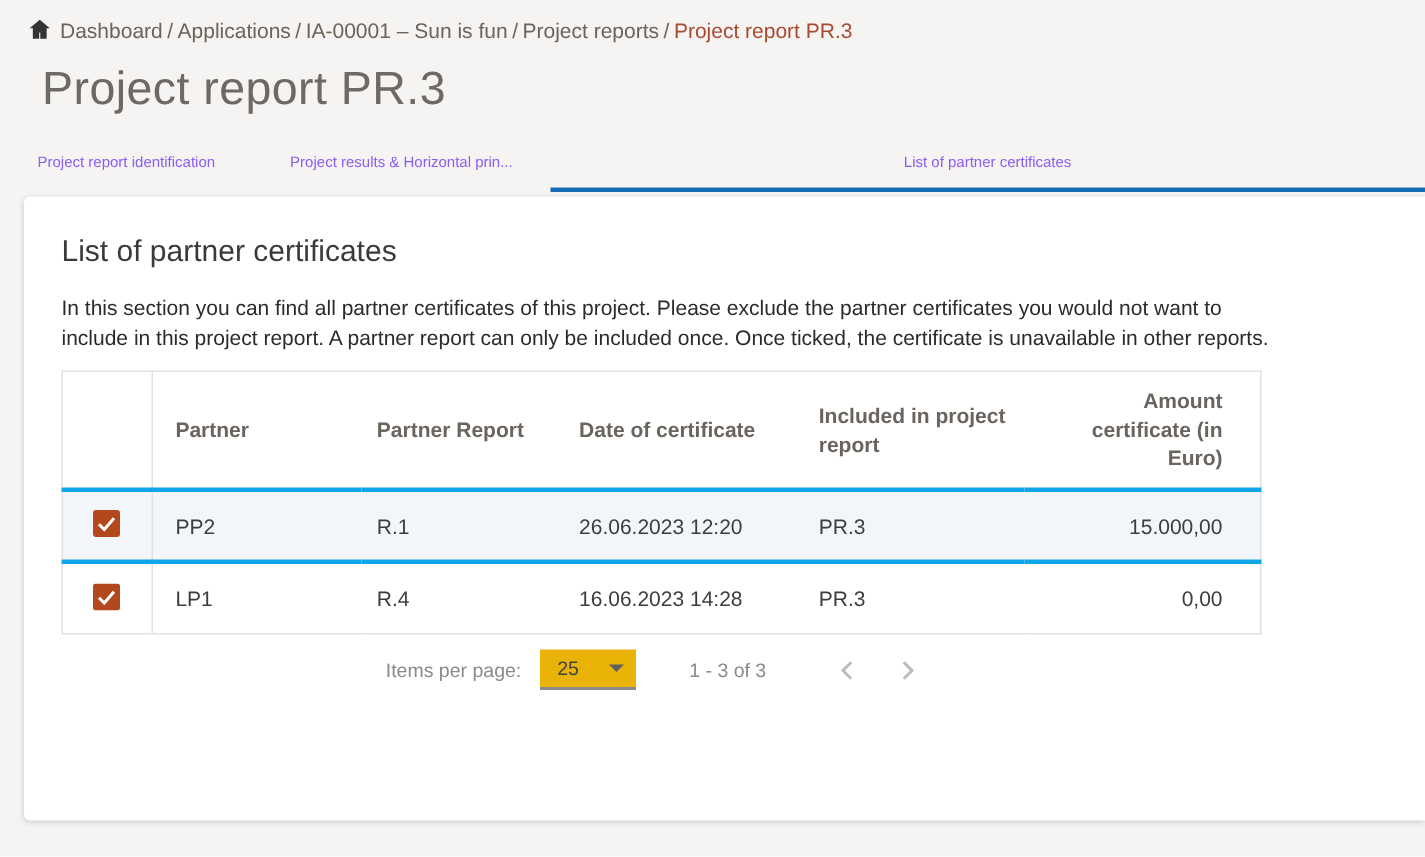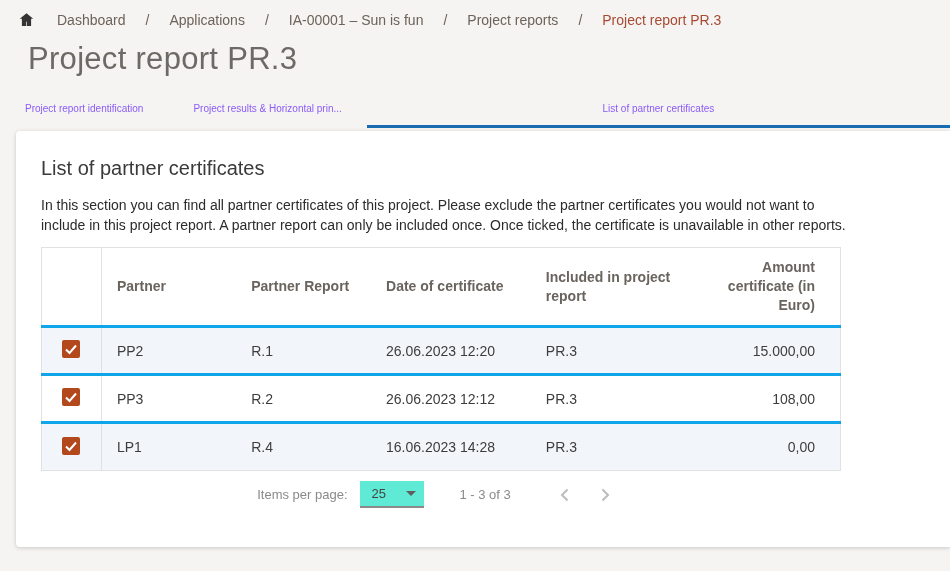--- a/index.html
+++ b/index.html
@@ -8,21 +8,21 @@
     font-family: "Liberation Sans", "DejaVu Sans", sans-serif;
     background: #f5f4f2;
     color: #333;
   }
 
   
   .breadcrumb {
     display: flex; align-items: center;
     padding: 11px 16px 0 18px;
     font-size: 14px;
-    gap: 20px;
+    gap: 3px;
     color: #6e6259;
   }
   .breadcrumb .home-ic { display: inline-flex; margin-right: 2px; cursor: pointer; }
   .crumb { color: #6e6259; cursor: pointer; white-space: nowrap; }
   .crumb.current { color: #a74a32; cursor: default; }
   .crumb-sep { color: #6e6259; }
 
   
   .page-title {
     margin: 13px 0 0 28px;
@@ -115,21 +115,21 @@
     display: flex;
     align-items: center;
     justify-content: center;
     padding-right: 8px;
     font-size: 13px;
     color: #8a8a8a;
   }
   .ipp-select {
     margin-left: 12px;
     width: 64px; height: 27px;
-    background: #5eead4;
+    background: #eab308;
     border-bottom: 2px solid #8a8a8a;
     display: flex; align-items: center;
     padding: 0 8px 0 12px;
     color: #444;
     cursor: pointer;
   }
   .ipp-select .val { flex: 1; }
   .tri-down {
     width: 0; height: 0;
     border-left: 5px solid transparent;
@@ -201,35 +201,20 @@
       </tr>
       <tr>
         <td class="col-check">
           <span class="checkbox">
             <svg width="18" height="18" viewBox="0 0 18 18">
                 <rect x="0" y="0" width="18" height="18" rx="2" fill="#b3481c"></rect>
                 <polyline points="4,9.5 7.5,13 14,5.5" fill="none" stroke="#ffffff" stroke-width="2"></polyline>
               </svg>
           </span>
         </td>
-        <td class="col-partner">PP3</td>
-        <td class="col-preport">R.2</td>
-        <td class="col-date">26.06.2023 12:12</td>
-        <td class="col-incl">PR.3</td>
-        <td class="col-amount">108,00</td>
-      </tr>
-      <tr>
-        <td class="col-check">
-          <span class="checkbox">
-            <svg width="18" height="18" viewBox="0 0 18 18">
-                <rect x="0" y="0" width="18" height="18" rx="2" fill="#b3481c"></rect>
-                <polyline points="4,9.5 7.5,13 14,5.5" fill="none" stroke="#ffffff" stroke-width="2"></polyline>
-              </svg>
-          </span>
-        </td>
         <td class="col-partner">LP1</td>
         <td class="col-preport">R.4</td>
         <td class="col-date">16.06.2023 14:28</td>
         <td class="col-incl">PR.3</td>
         <td class="col-amount">0,00</td>
       </tr>
     </tbody>
   </table>
 
   <div class="paginator">

